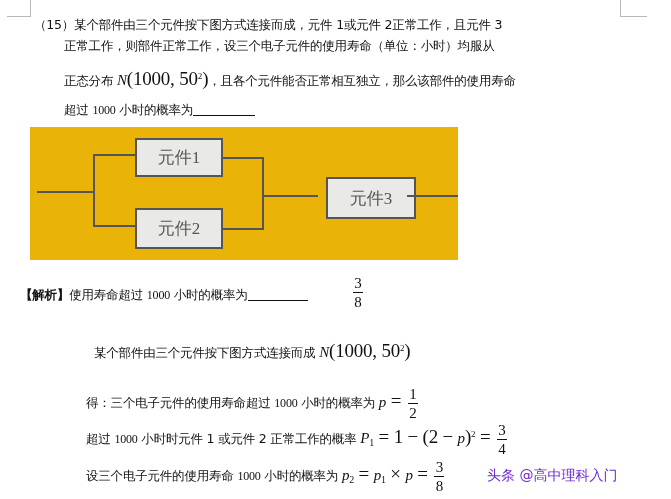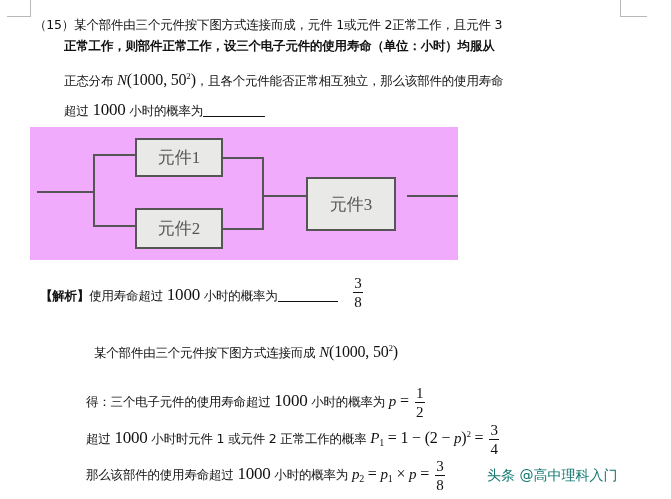--- a/index.html
+++ b/index.html
@@ -4,45 +4,45 @@
 <style>
   html, body { margin:0; padding:0; }
   body {
     width:671px; height:499px; background:#ffffff; position:relative; overflow:hidden;
     font-family:"DejaVu Sans", sans-serif; color:#111;
   }
   .corner { position:absolute; border-color:#b8b8b8; border-style:solid; border-width:0; }
   .corner-left { left:7px; top:0; width:23px; height:16px; border-right-width:1px; border-bottom-width:1px; }
   .corner-right { left:620px; top:0; width:26px; height:16px; border-left-width:1px; border-bottom-width:1px; }
   .line { position:absolute; white-space:nowrap; font-size:12.5px; line-height:16px; letter-spacing:-0.2px; }
-  .num { font-family:"Liberation Serif", serif; font-size:17px; }
+  .num { font-family:"Liberation Serif", serif; font-size:12px; }
   .math { font-family:"Liberation Serif", serif; font-style:italic; font-size:15px; }
-  .mathr { font-family:"Liberation Serif", serif; font-size:16px; }
+  .mathr { font-family:"Liberation Serif", serif; font-size:19px; }
   sup { font-size:9px; vertical-align:6px; font-family:"Liberation Serif", serif; font-style:normal; }
   sub { font-size:10px; vertical-align:-3px; font-family:"Liberation Serif", serif; font-style:normal; }
   .blank { display:inline-block; border-bottom:1px solid #111; vertical-align:-2px; }
   .frac { display:inline-flex; flex-direction:column; align-items:center; vertical-align:middle;
           font-family:"Liberation Serif", serif; font-size:15px; line-height:16px; margin-left:2px; }
   .frac .bar { width:10px; border-top:1px solid #111; margin:1px 0; }
-  .diagram { position:absolute; left:30px; top:127px; width:428px; height:133px; background:#f0abfc; }
+  .diagram { position:absolute; left:30px; top:127px; width:428px; height:133px; background:#eab308; }
   .diagram .w { position:absolute; background:#555; }
   .diagram .box { position:absolute; border:2px solid #555; box-sizing:border-box; background:#e9e9e7;
      font-family:"Liberation Serif", serif; font-size:17px; color:#555; display:flex; align-items:center; justify-content:center; }
-  .watermark { position:absolute; left:487px; top:467px; font-size:14px; color:#0f766e; white-space:nowrap; }
+  .watermark { position:absolute; left:487px; top:467px; font-size:14px; color:#6d28d9; white-space:nowrap; }
 </style>
 </head>
 <body>
 
 <div class="corner corner-left"></div>
 <div class="corner corner-right"></div>
 
 <div class="line" style="left:34px; top:17px;">
   <span>（15）</span><span>某个部件由三个元件按下图方式连接而成，元件 1或元件 2正常工作，且元件 3</span>
 </div>
-<div class="line" style="left:64px; top:38px;font-weight:bold;">
+<div class="line" style="left:64px; top:38px;">
   <span>正常工作，则部件正常工作，设三个电子元件的使用寿命（单位：小时）均服从</span>
 </div>
 <div class="line" style="left:64px; top:68px;">
   <span>正态分布 </span><span class="math">N</span><span class="mathr">(1000, 50</span><sup>2</sup><span class="mathr">)</span><span>，且各个元件能否正常相互独立，那么该部件的使用寿命</span>
 </div>
 <div class="line" style="left:64px; top:102px;">
   <span>超过 </span><span class="num">1000</span><span> 小时的概率为</span><span class="blank" style="width:62px;"></span>
 </div>
 
 <div class="diagram">
@@ -53,27 +53,27 @@
   <div class="box" style="left:105px; top:11px; width:88px; height:39px;">
       <span>元件1</span>
     </div>
   <div class="box" style="left:105px; top:81px; width:88px; height:41px;text-align:center;">
       <span>元件2</span>
     </div>
   <div class="w" style="left:192px; top:30px; width:42px; height:2px;"></div>
   <div class="w" style="left:192px; top:101px; width:42px; height:2px;"></div>
   <div class="w" style="left:232px; top:30px; width:2px; height:73px;"></div>
   <div class="w" style="left:232px; top:68px; width:56px; height:2px;"></div>
-  <div class="box" style="left:276px; top:50px; width:90px; height:54px;">
+  <div class="box" style="left:296px; top:50px; width:90px; height:42px;">
       <span>元件3</span>
     </div>
   <div class="w" style="left:377px; top:68px; width:51px; height:2px;"></div>
 </div>
 
-<div class="line" style="left:40px; top:287px;">
+<div class="line" style="left:20px; top:287px;">
   <span style="font-weight:bold;">【解析】</span><span>使用寿命超过 </span><span class="num">1000</span><span> 小时的概率为</span><span class="blank" style="width:60px;"></span>
 </div>
 <div class="frac" style="position:absolute; left:351px; top:275px;">
   <span>3</span>
     <span class="bar"></span>
     <span>8</span>
 </div>
 
 <div class="line" style="left:94px; top:340px;">
   <span>某个部件由三个元件按下图方式连接而成 </span><span class="math">N</span><span class="mathr">(1000, 50</span><sup>2</sup><span class="mathr">)</span>
@@ -89,20 +89,20 @@
 
 <div class="line" style="left:86px; top:416px; line-height:36px;">
   <span>超过 </span><span class="num">1000</span><span> 小时时元件 1 或元件 2 正常工作的概率 </span><span class="math">P</span><sub>1</sub><span class="mathr"> = 1 − (2 − </span><span class="math">p</span><span class="mathr">)</span><sup>2</sup><span class="mathr"> = </span><span class="frac">
       <span>3</span>
       <span class="bar"></span>
       <span>4</span>
     </span>
 </div>
 
 <div class="line" style="left:86px; top:456px; line-height:36px;">
-  <span>那么该部件的使用寿命超过 </span><span class="num">1000</span><span> 小时的概率为 </span><span class="math">p</span><sub>2</sub><span class="mathr"> = </span><span class="math">p</span><sub>1</sub><span class="mathr"> × </span><span class="math">p</span><span class="mathr"> = </span><span class="frac">
+  <span>设三个电子元件的使用寿命 </span><span class="num">1000</span><span> 小时的概率为 </span><span class="math">p</span><sub>2</sub><span class="mathr"> = </span><span class="math">p</span><sub>1</sub><span class="mathr"> × </span><span class="math">p</span><span class="mathr"> = </span><span class="frac">
       <span>3</span>
       <span class="bar"></span>
       <span>8</span>
     </span>
 </div>
 
 <div class="watermark">头条 @高中理科入门</div>
 
 </body></html>

